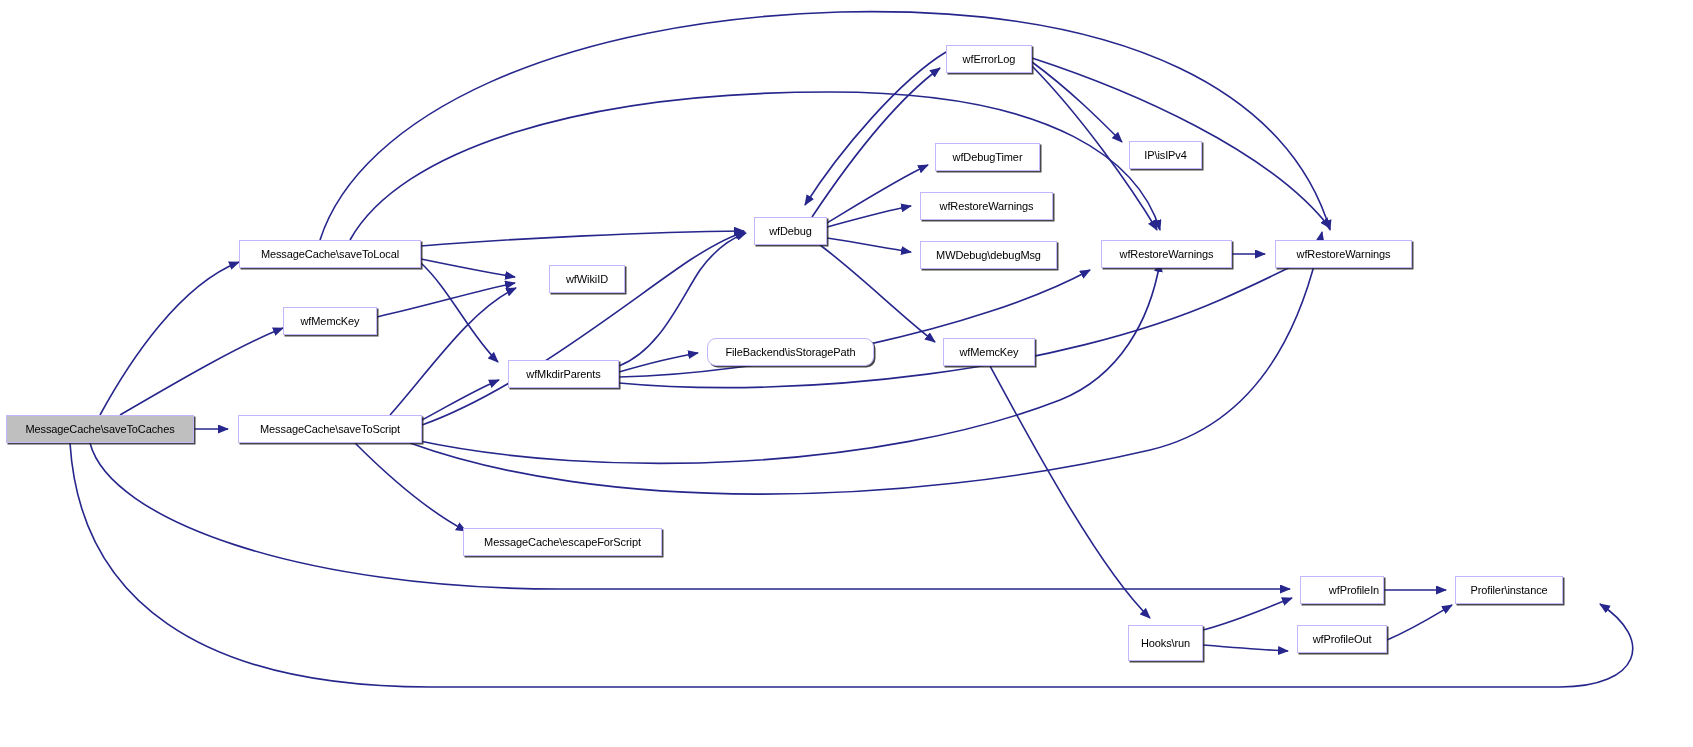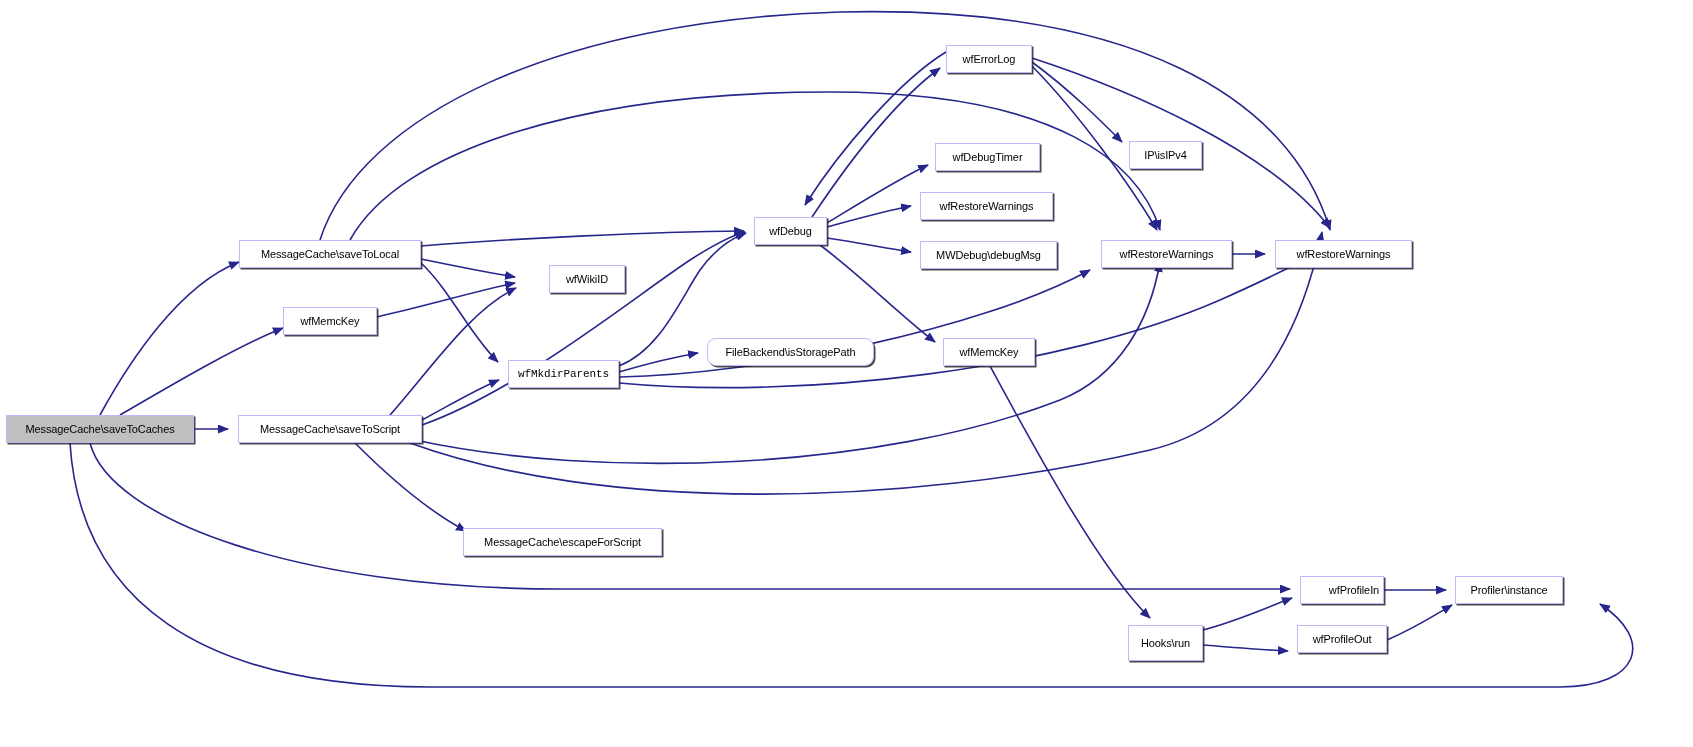--- a/index.html
+++ b/index.html
@@ -128,21 +128,21 @@
       <path d="M 1387,640 C 1415,628 1435,615 1452,605"></path>
     </g>
   </svg>
 
   <div id="node-layer">
       <div class="gnode highlight" style="left: 6px; top: 415px; width: 188px; height: 28px;">MessageCache\saveToCaches</div>
       <div class="gnode" style="left: 239px; top: 240px; width: 182px; height: 28px;">MessageCache\saveToLocal</div>
       <div class="gnode" style="left: 283px; top: 307px; width: 94px; height: 28px;">wfMemcKey</div>
       <div class="gnode" style="left: 238px; top: 415px; width: 184px; height: 28px;">MessageCache\saveToScript</div>
       <div class="gnode" style="left: 549px; top: 265px; width: 76px; height: 28px;">wfWikiID</div>
-      <div class="gnode" style="left: 508px; top: 360px; width: 111px; height: 28px; font-family: Liberation Mono, monospace;">wfMkdirParents</div>
+      <div class="gnode" style="left: 508px; top: 360px; width: 111px; height: 28px;">wfMkdirParents</div>
       <div class="gnode" style="left: 463px; top: 528px; width: 199px; height: 28px;">MessageCache\escapeForScript</div>
       <div class="gnode" style="left: 754px; top: 217px; width: 73px; height: 28px;">wfDebug</div>
       <div class="gnode" style="left: 707px; top: 338px; width: 167px; height: 28px; border-radius: 9px;">FileBackend\isStoragePath</div>
       <div class="gnode" style="left: 946px; top: 45px; width: 86px; height: 28px;">wfErrorLog</div>
       <div class="gnode" style="left: 935px; top: 143px; width: 105px; height: 28px;">wfDebugTimer</div>
       <div class="gnode" style="left: 920px; top: 192px; width: 133px; height: 28px;">wfRestoreWarnings</div>
       <div class="gnode" style="left: 920px; top: 241px; width: 137px; height: 28px;">MWDebug\debugMsg</div>
       <div class="gnode" style="left: 943px; top: 338px; width: 92px; height: 28px;">wfMemcKey</div>
       <div class="gnode" style="left: 1129px; top: 141px; width: 73px; height: 28px;">IP\isIPv4</div>
       <div class="gnode" style="left: 1101px; top: 240px; width: 131px; height: 28px;">wfRestoreWarnings</div>

